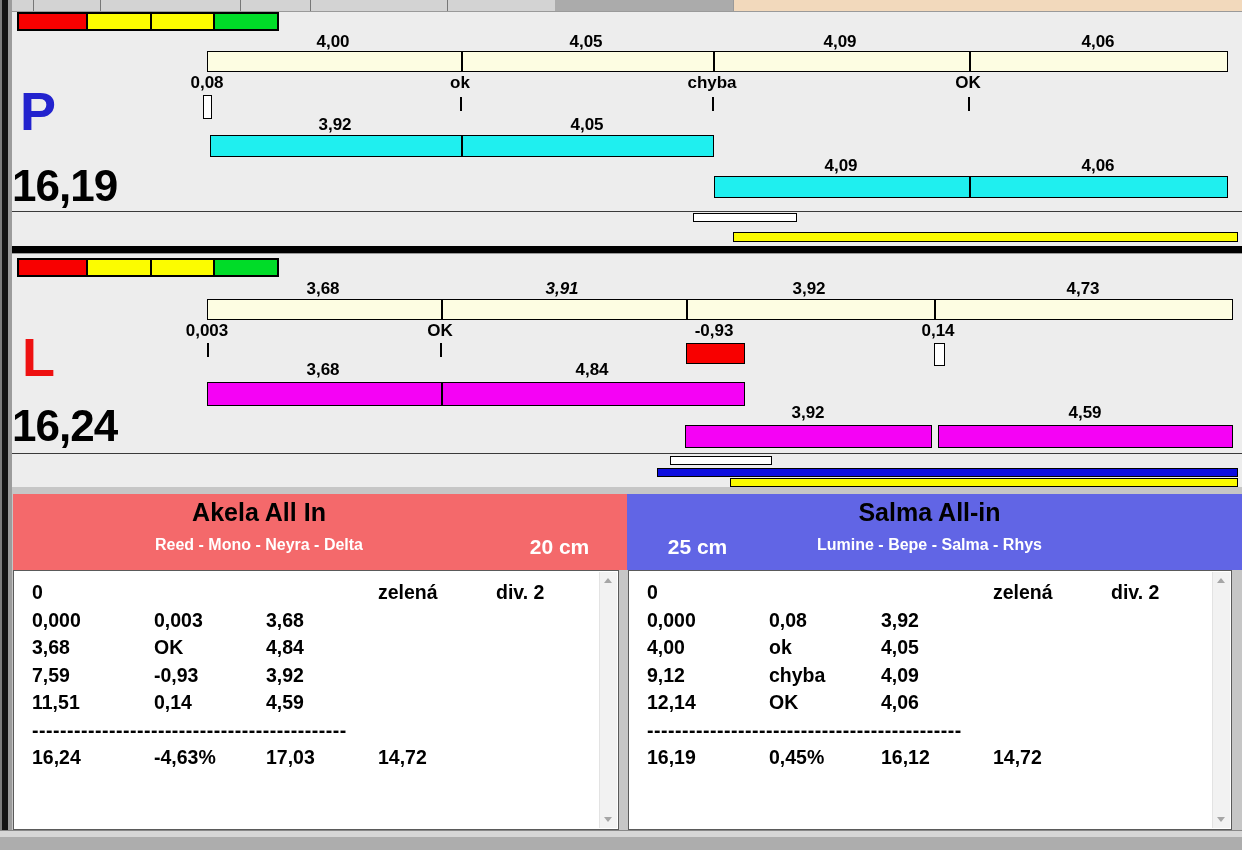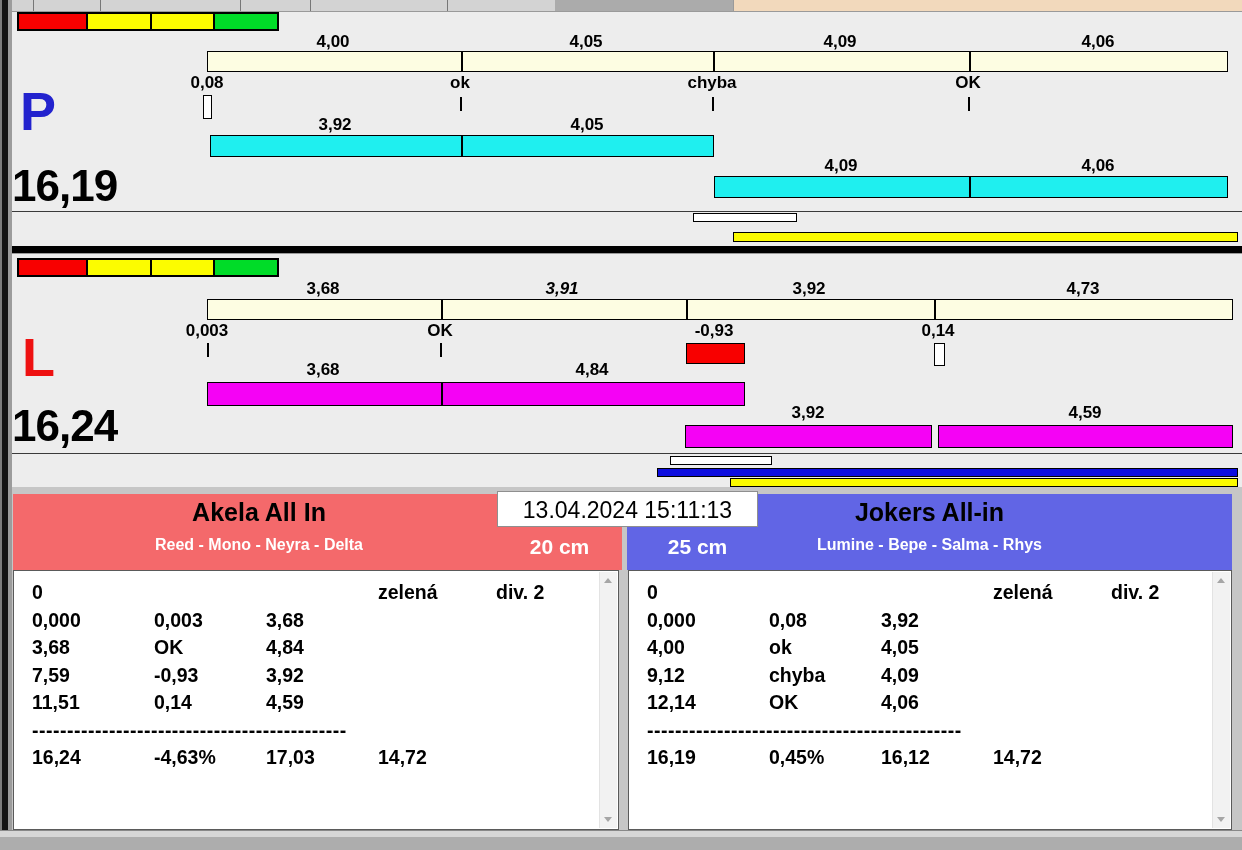--- a/index.html
+++ b/index.html
@@ -30,21 +30,21 @@
   .slot{position:absolute;background:#fff;border:1px solid #000;box-sizing:border-box;}
   .lane-letter{position:absolute;font-weight:bold;font-size:54px;line-height:54px;}
   .lane-total{position:absolute;font-weight:bold;font-size:44px;line-height:44px;letter-spacing:-1px;color:#000;}
   .hline{position:absolute;left:12px;width:1230px;height:1px;background:#3a3a3a;}
   .thickdiv{position:absolute;left:12px;width:1230px;height:7px;background:#000;}
   .lights{position:absolute;display:flex;}
   .light{height:15px;border:2px solid #000;margin-left:-2px;}
   .light:first-child{margin-left:0;}
   
   .bottombg{position:absolute;left:12px;top:487px;width:1230px;height:345px;background:#C6C6C6;}
-  .hdr{position:absolute;top:494px;height:76px;}
+  .hdr{position:absolute;top:494px;height:76px;padding-left:35px;}
   .hdr-title{position:absolute;top:3px;text-align:center;font-size:25px;font-weight:bold;color:#000;line-height:30px;}
   .hdr-dogs{position:absolute;top:40px;text-align:center;font-size:16px;font-weight:bold;color:#fff;line-height:22px;}
   .hdr-h{position:absolute;top:40px;width:105px;text-align:center;font-size:21px;font-weight:bold;color:#fff;line-height:26px;}
   .stamp{position:absolute;left:497px;top:491px;width:261px;height:36px;background:#fff;border:1px solid #8f8f8f;
          font-size:23px;color:#000;text-align:center;line-height:36px;z-index:5;box-sizing:border-box;}
   .tbox{position:absolute;top:570px;height:260px;background:#fff;border:1px solid #5a5a5a;box-sizing:border-box;}
   .tinner{position:absolute;left:18px;top:8px;right:26px;}
   .trow{display:grid;grid-template-columns:122px 112px 112px 118px 1fr;height:27.5px;}
   .tcell{font-size:19.5px;font-weight:bold;color:#000;white-space:nowrap;line-height:27.5px;}
   .tsep{font-size:19.5px;font-weight:bold;color:#000;line-height:27.5px;letter-spacing:0.5px;white-space:nowrap;}
@@ -175,26 +175,25 @@
 
   <div class="bottombg"></div>
 
   <div class="hdr" style="left:13px;width:609px;background:#F4696B;">
     <div class="hdr-title" style="left:0;width:492px;">Akela All In</div>
     <div class="hdr-dogs" style="left:0;width:492px;">Reed - Mono - Neyra - Delta</div>
     <div class="hdr-h" style="left:494px;">20 cm</div>
   </div>
 
   <div class="hdr" style="left:627px;width:605px;background:#6165E5;">
-    <div class="hdr-title" style="left:0;width:605px;">Jokers All-in</div>
+    <div class="hdr-title" style="left:0;width:605px;">Salma All-in</div>
     <div class="hdr-dogs" style="left:0;width:605px;">Lumine - Bepe - Salma - Rhys</div>
     <div class="hdr-h" style="left:18px;">25 cm</div>
   </div>
 
-  <div class="stamp">13.04.2024 15:11:13</div>
 
   <div class="tbox" style="left:13px;width:606px;">
     <div class="tinner">
         <div class="trow">
           <span class="tcell">0</span>
           <span class="tcell"></span>
           <span class="tcell"></span>
           <span class="tcell">zelená</span>
           <span class="tcell">div. 2</span>
         </div>

